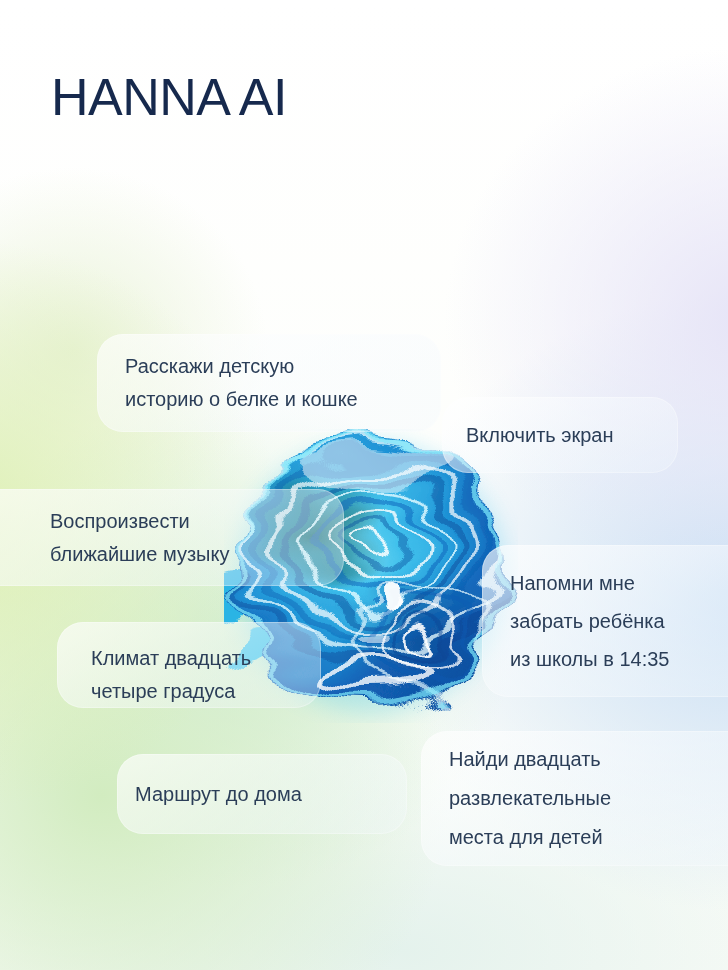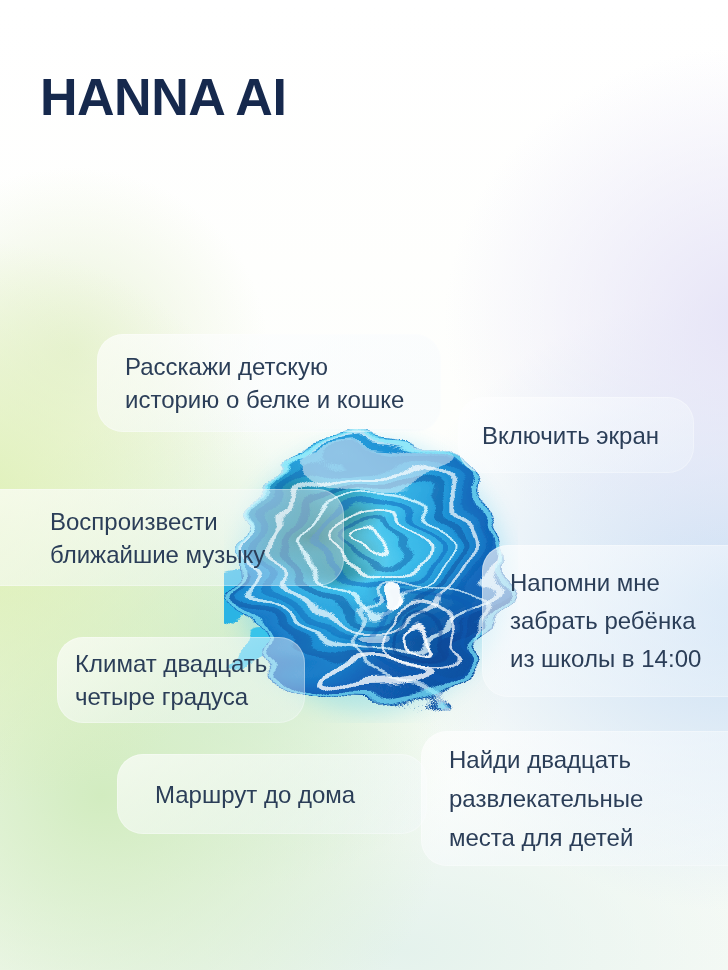--- a/index.html
+++ b/index.html
@@ -15,44 +15,44 @@
       radial-gradient(430px 380px at 32% 66%, rgba(178,226,190,0.55) 0%, rgba(178,226,190,0) 65%),
       radial-gradient(300px 280px at 10% 36%, rgba(232,242,214,0.9) 0%, rgba(232,242,214,0) 65%),
       radial-gradient(470px 420px at 103% 33%, #e6e4f7 0%, rgba(230,228,247,0) 65%),
       radial-gradient(540px 470px at 102% 62%, #c9def4 0%, rgba(201,222,244,0) 66%),
       radial-gradient(620px 300px at 55% 98%, rgba(226,241,235,0.9) 0%, rgba(226,241,235,0) 72%),
       linear-gradient(180deg,#ffffff 0%,#fdfefb 55%,#f8fbf7 100%);
   }
 
   
   .title{
-    position:absolute;left:40px;top:70px;
-    color:#16294d;font-weight:700;font-size:52px;line-height:55px;
+    position:absolute;left:51px;top:70px;
+    color:#16294d;font-weight:400;font-size:52px;line-height:55px;
     letter-spacing:-0.5px;
   }
   .title .sub{white-space:pre-line;}
 
   
   .orb{position:absolute;left:224px;top:429px;width:294px;height:294px;}
 
   
   .bubble{
     position:absolute;border-radius:26px;
     background:linear-gradient(150deg, rgba(255,255,255,0.68) 0%, rgba(247,251,254,0.46) 55%, rgba(240,247,252,0.32) 100%);
     box-shadow:inset 0 0 0 1px rgba(255,255,255,0.30);
     display:flex;align-items:center;
-    color:#2b3e58;font-size:24px;line-height:33px;font-weight:500;
+    color:#2b3e58;font-size:20px;line-height:33px;font-weight:500;
   }
   .bubble .txt{white-space:pre-line;}
   .b-story   {left:97px;  top:334px; width:316px; height:98px;  padding-left:28px;}
-  .b-screen  {left:458px; top:397px; width:212px; height:76px;  padding-left:24px;}
+  .b-screen  {left:442px; top:397px; width:212px; height:76px;  padding-left:24px;}
   .b-music   {left:-28px; top:489px; width:294px; height:97px;  padding-left:78px;}
   .b-reminder{left:482px; top:545px; width:260px; height:152px; padding-left:28px; line-height:38px;}
-  .b-climate {left:57px;  top:637px; width:230px; height:86px;  padding-left:18px;}
-  .b-route   {left:117px; top:754px; width:272px; height:80px;  padding-left:38px;}
+  .b-climate {left:57px;  top:622px; width:230px; height:86px;  padding-left:34px;align-items:flex-end;}
+  .b-route   {left:117px; top:754px; width:272px; height:80px;  padding-left:18px;}
   .b-places  {left:421px; top:731px; width:321px; height:135px; padding-left:28px; line-height:39px;}
 </style>
 </head>
 <body>
 
 <div class="poster">
 
   <div class="title">
     <div>HANNA AI</div>
   </div>
@@ -138,21 +138,21 @@
   </div>
 
   <div class="bubble b-music">
     <span class="txt">Воспроизвести
 ближайшие музыку</span>
   </div>
 
   <div class="bubble b-reminder">
     <span class="txt">Напомни мне
 забрать ребёнка
-из школы в 14:00</span>
+из школы в 14:35</span>
   </div>
 
   <div class="bubble b-climate">
     <span class="txt">Климат двадцать
 четыре градуса</span>
   </div>
 
   <div class="bubble b-route">
     <span class="txt">Маршрут до дома</span>
   </div>

